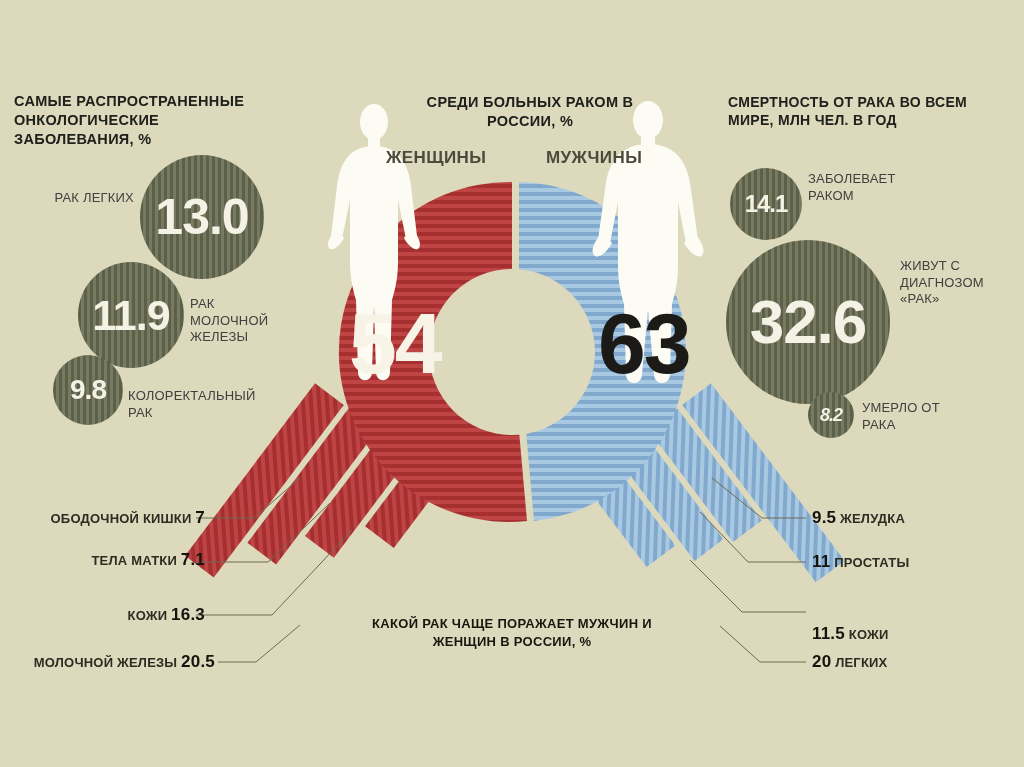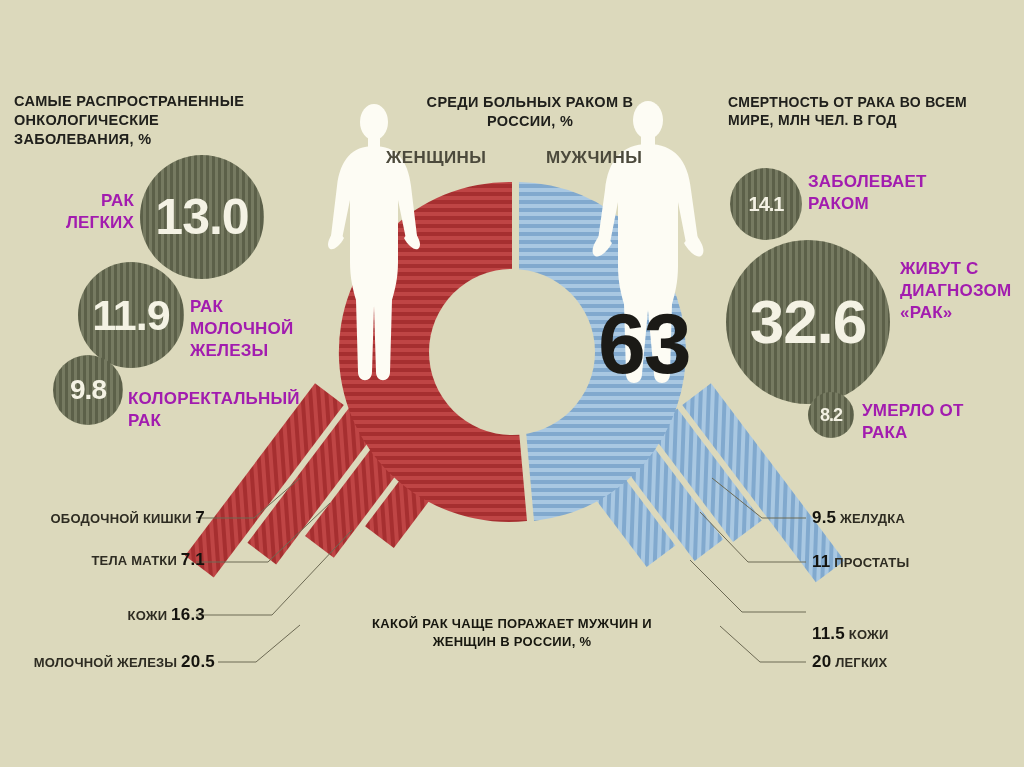--- a/index.html
+++ b/index.html
@@ -36,48 +36,48 @@
         #767a61 3px,#767a61 6px);
     display:flex;align-items:center;justify-content:center;
     box-shadow:0 0 0 0 rgba(0,0,0,0);
   }
   .bubble span{
     color:#f4f2e4;font-weight:bold;line-height:1;
     font-family:"Liberation Sans","DejaVu Sans",sans-serif;
     letter-spacing:-1px;
   }
   .cap{
-    color:#a21caf;font-weight:bold;text-transform:uppercase;
-    font-size:17px;line-height:1.28;letter-spacing:.2px;
+    color:#404040;font-weight:normal;text-transform:uppercase;
+    font-size:13px;line-height:1.28;letter-spacing:.2px;
   }
 
   
   #b-lung{left:140px;top:155px;width:124px;height:124px;}
   #b-lung span{font-size:50px;}
   #cap-lung{left:54px;top:190px;width:80px;text-align:right;}
 
   #b-breast{left:78px;top:262px;width:106px;height:106px;}
   #b-breast span{font-size:43px;}
   #cap-breast{left:190px;top:296px;width:95px;}
 
   #b-colo{left:53px;top:355px;width:70px;height:70px;}
   #b-colo span{font-size:28px;}
   #cap-colo{left:128px;top:388px;width:120px;}
 
   
   #b-inc{left:730px;top:168px;width:72px;height:72px;}
-  #b-inc span{font-size:20px;}
+  #b-inc span{font-size:24px;}
   #cap-inc{left:808px;top:171px;width:130px;}
 
   #b-live{left:726px;top:240px;width:164px;height:164px;}
   #b-live span{font-size:62px;}
   #cap-live{left:900px;top:258px;width:115px;}
 
   #b-died{left:808px;top:392px;width:46px;height:46px;}
-  #b-died span{font-size:18px;}
+  #b-died span{font-size:18px;font-style:italic;}
   #cap-died{left:862px;top:400px;width:110px;}
 
   
   #art{position:absolute;left:0;top:0;width:1024px;height:767px;}
 
   
   .donut-num{font-weight:bold;line-height:1;letter-spacing:-2px;}
   #num-54{left:349px;top:300px;font-size:86px;color:#f7f4e7;}
   #num-46{left:598px;top:300px;font-size:86px;color:#1b1a16;}
 
@@ -220,20 +220,21 @@
   <div class="abs bubble" id="b-live">
     <span>32.6</span>
   </div>
   <div class="abs cap" id="cap-live">Живут с диагнозом «Рак»</div>
 
   <div class="abs bubble" id="b-died">
     <span>8.2</span>
   </div>
   <div class="abs cap" id="cap-died">Умерло от рака</div>
 
+  <div class="abs donut-num" id="num-54">54</div>
   <div class="abs donut-num" id="num-46">63</div>
 
   <div class="abs leaf ll" id="ll-0">
     <span>ободочной кишки</span>
     <span class="v">7</span>
   </div>
   <div class="abs leaf ll" id="ll-1">
     <span>тела матки</span>
     <span class="v">7.1</span>
   </div>

